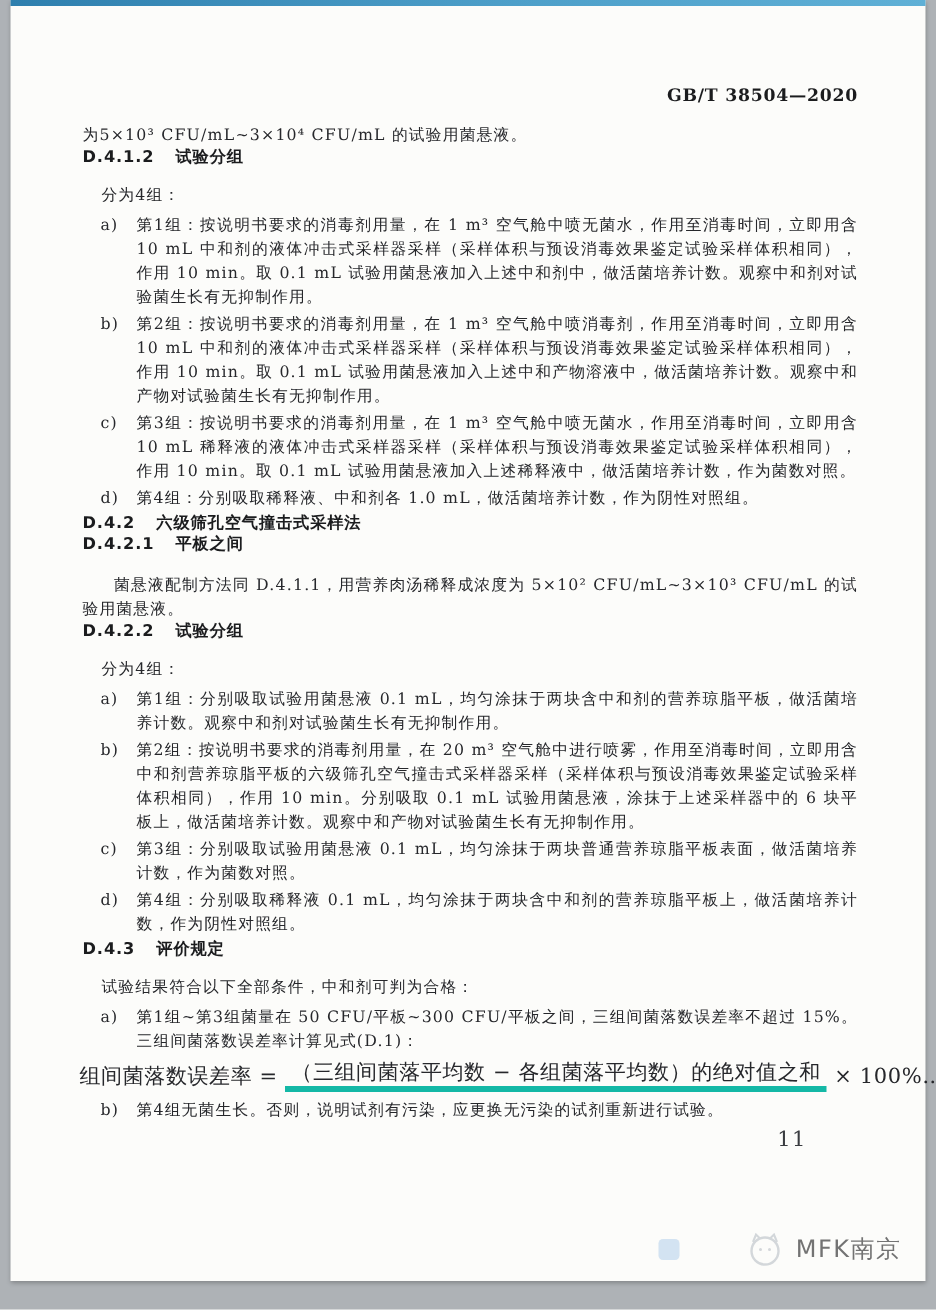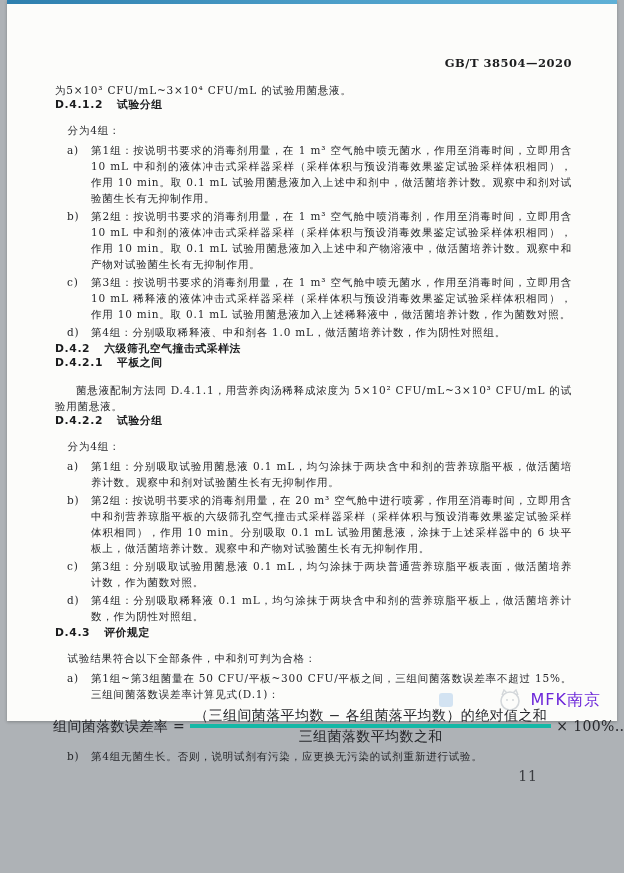--- a/index.html
+++ b/index.html
@@ -4,21 +4,21 @@
 <style>
   html,body{margin:0;padding:0;}
   body{
     width:624px;height:873px;
     background:#aeb2b6;
     font-family:"DejaVu Serif","Liberation Serif",serif;
     position:relative;overflow:hidden;
   }
   .page{
     position:absolute;left:7px;top:0;
-    width:610px;height:721px;
+    width:610px;height:854px;
     background:#fcfcfa;
     box-shadow:0 1px 3px rgba(0,0,0,.25);
   }
   .top-edge{
     position:absolute;left:0;top:0;width:100%;height:4px;
     background:linear-gradient(90deg,#2e7fae,#4d9fc9 55%,#5fb0d6);
   }
   .content{
     position:absolute;left:0;top:0;width:100%;height:100%;
     padding:56px 45px 0 48px;box-sizing:border-box;
@@ -57,21 +57,21 @@
     position:absolute;bottom:8px;right:16px;
     display:flex;align-items:center;
   }
   .wm-badge{
     width:14px;height:14px;border-radius:3px;
     background:#cbdef0;opacity:.85;margin-right:44px;
   }
   .wm-logo{width:26px;height:26px;margin-right:8px;opacity:.9;}
   .wm-text{
     font-family:"DejaVu Sans","Liberation Sans",sans-serif;
-    font-size:16px;color:#6d28d9;letter-spacing:1px;text-align:right;
+    font-size:16px;color:#737373;letter-spacing:1px;text-align:right;
   }
 </style>
 </head>
 <body>
 
 <div class="page">
   <div class="top-edge"></div>
 
   <div class="content">
 
@@ -149,21 +149,20 @@
       <div class="olist-item">
         <span class="li-label">a)</span>
         <span class="li-text">第1组~第3组菌量在 50 CFU/平板~300 CFU/平板之间，三组间菌落数误差率不超过 15%。三组间菌落数误差率计算见式(D.1)：</span>
       </div>
     </div>
 
     <div class="formula-row">
       <span>组间菌落数误差率 =</span>
       <span class="fraction">
         <span class="numer" style="display:block;">（三组间菌落平均数 − 各组菌落平均数）的绝对值之和</span>
-        <span class="denom" style="display:block;">三组菌落数平均数之和</span>
       </span>
       <span>× 100%</span>
       <span class="formula-eqnum">……（ D.1 ）</span>
     </div>
 
     <div class="olist">
       <div class="olist-item">
         <span class="li-label">b)</span>
         <span class="li-text">第4组无菌生长。否则，说明试剂有污染，应更换无污染的试剂重新进行试验。</span>
       </div>

